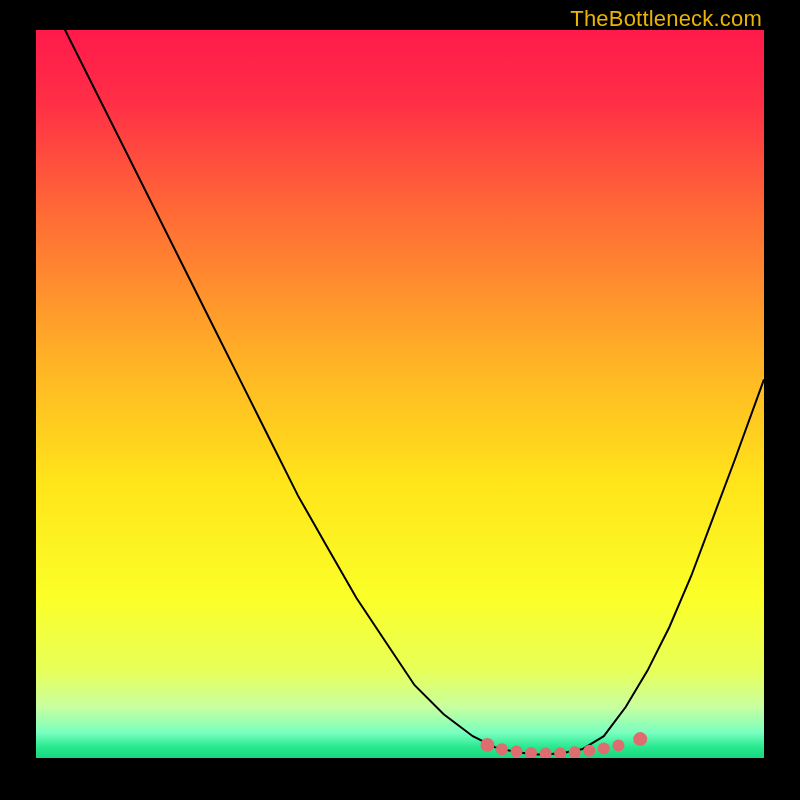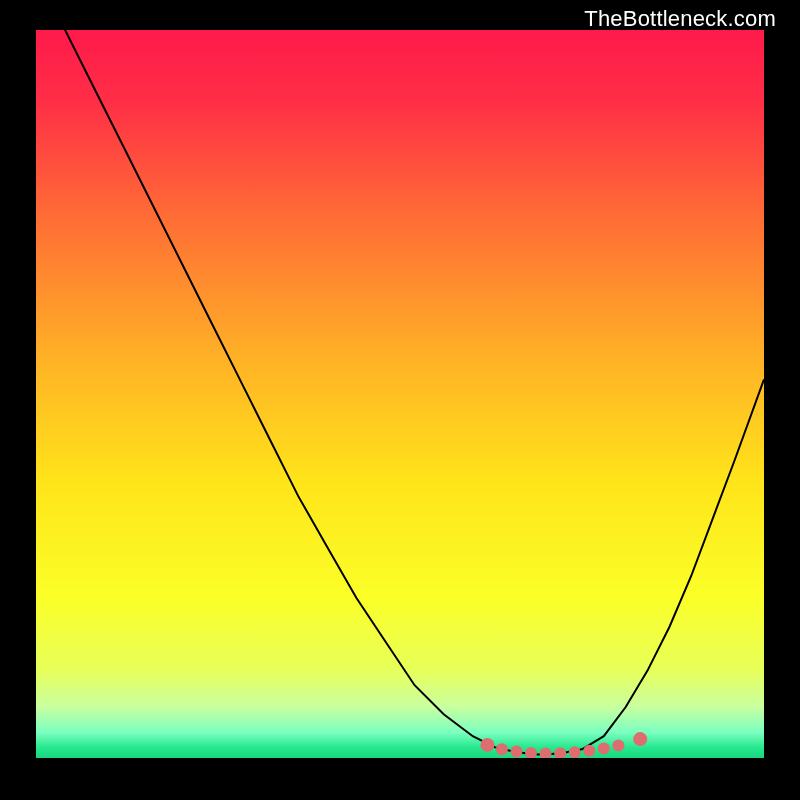--- a/index.html
+++ b/index.html
@@ -22,22 +22,22 @@
   .plot {
     position: absolute;
     left: 0;
     top: 0;
     width: 728px;
     height: 728px;
   }
   .watermark {
     position: absolute;
     top: 6px;
-    right: 24px;
-    color: #ffffff;
+    right: 38px;
+    color: #eab308;
     font-size: 22px;
     font-weight: 500;
     letter-spacing: 0.2px;
   }
 </style>
 </head>
 <body>
 
 <div class="watermark">TheBottleneck.com</div>
 

